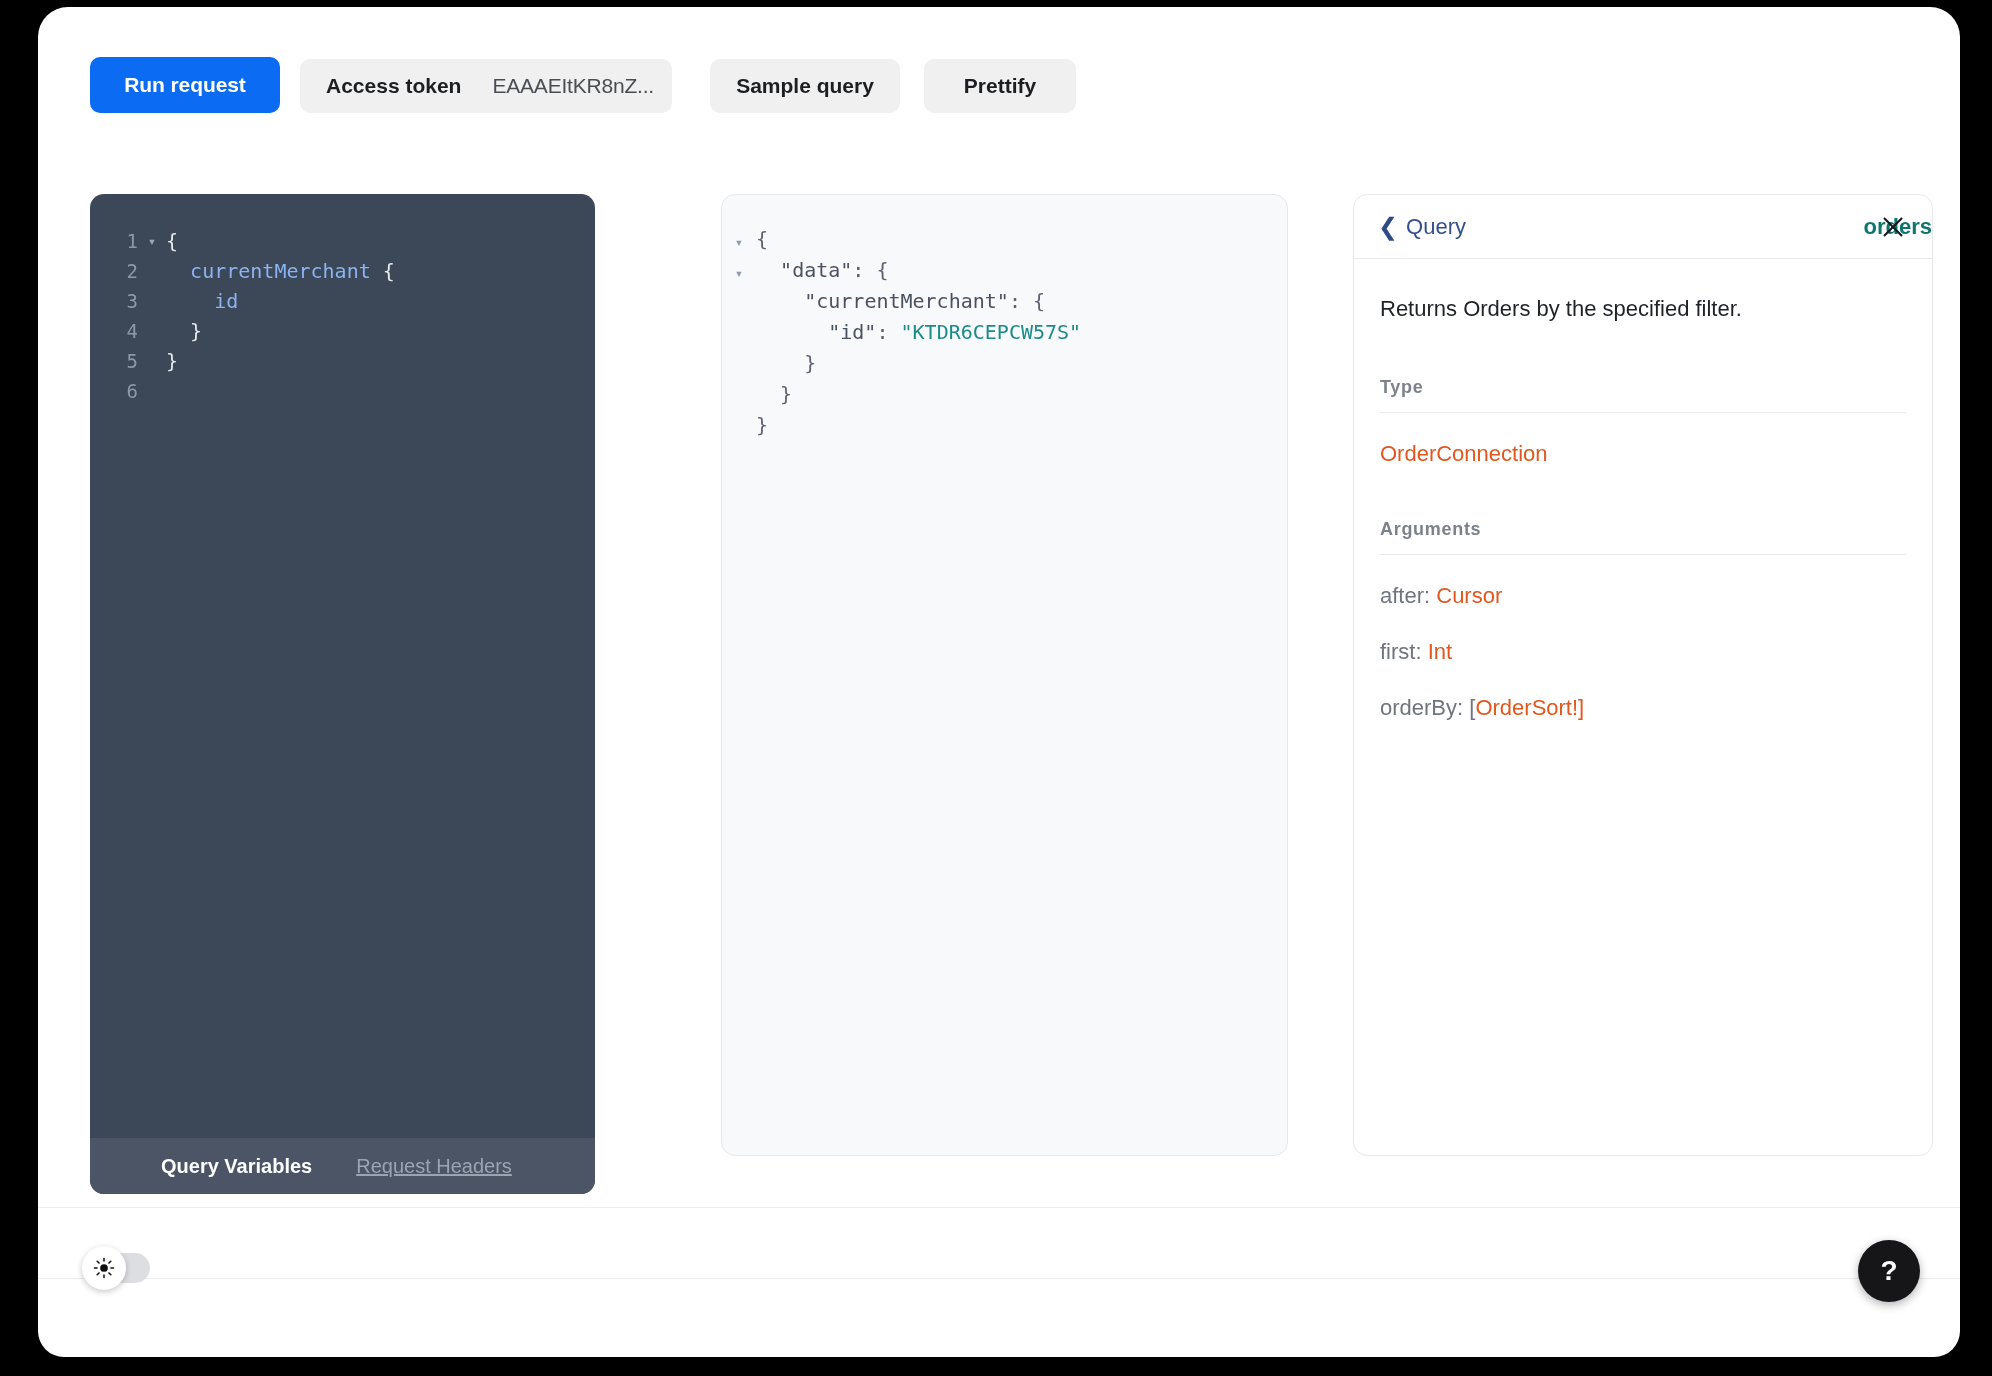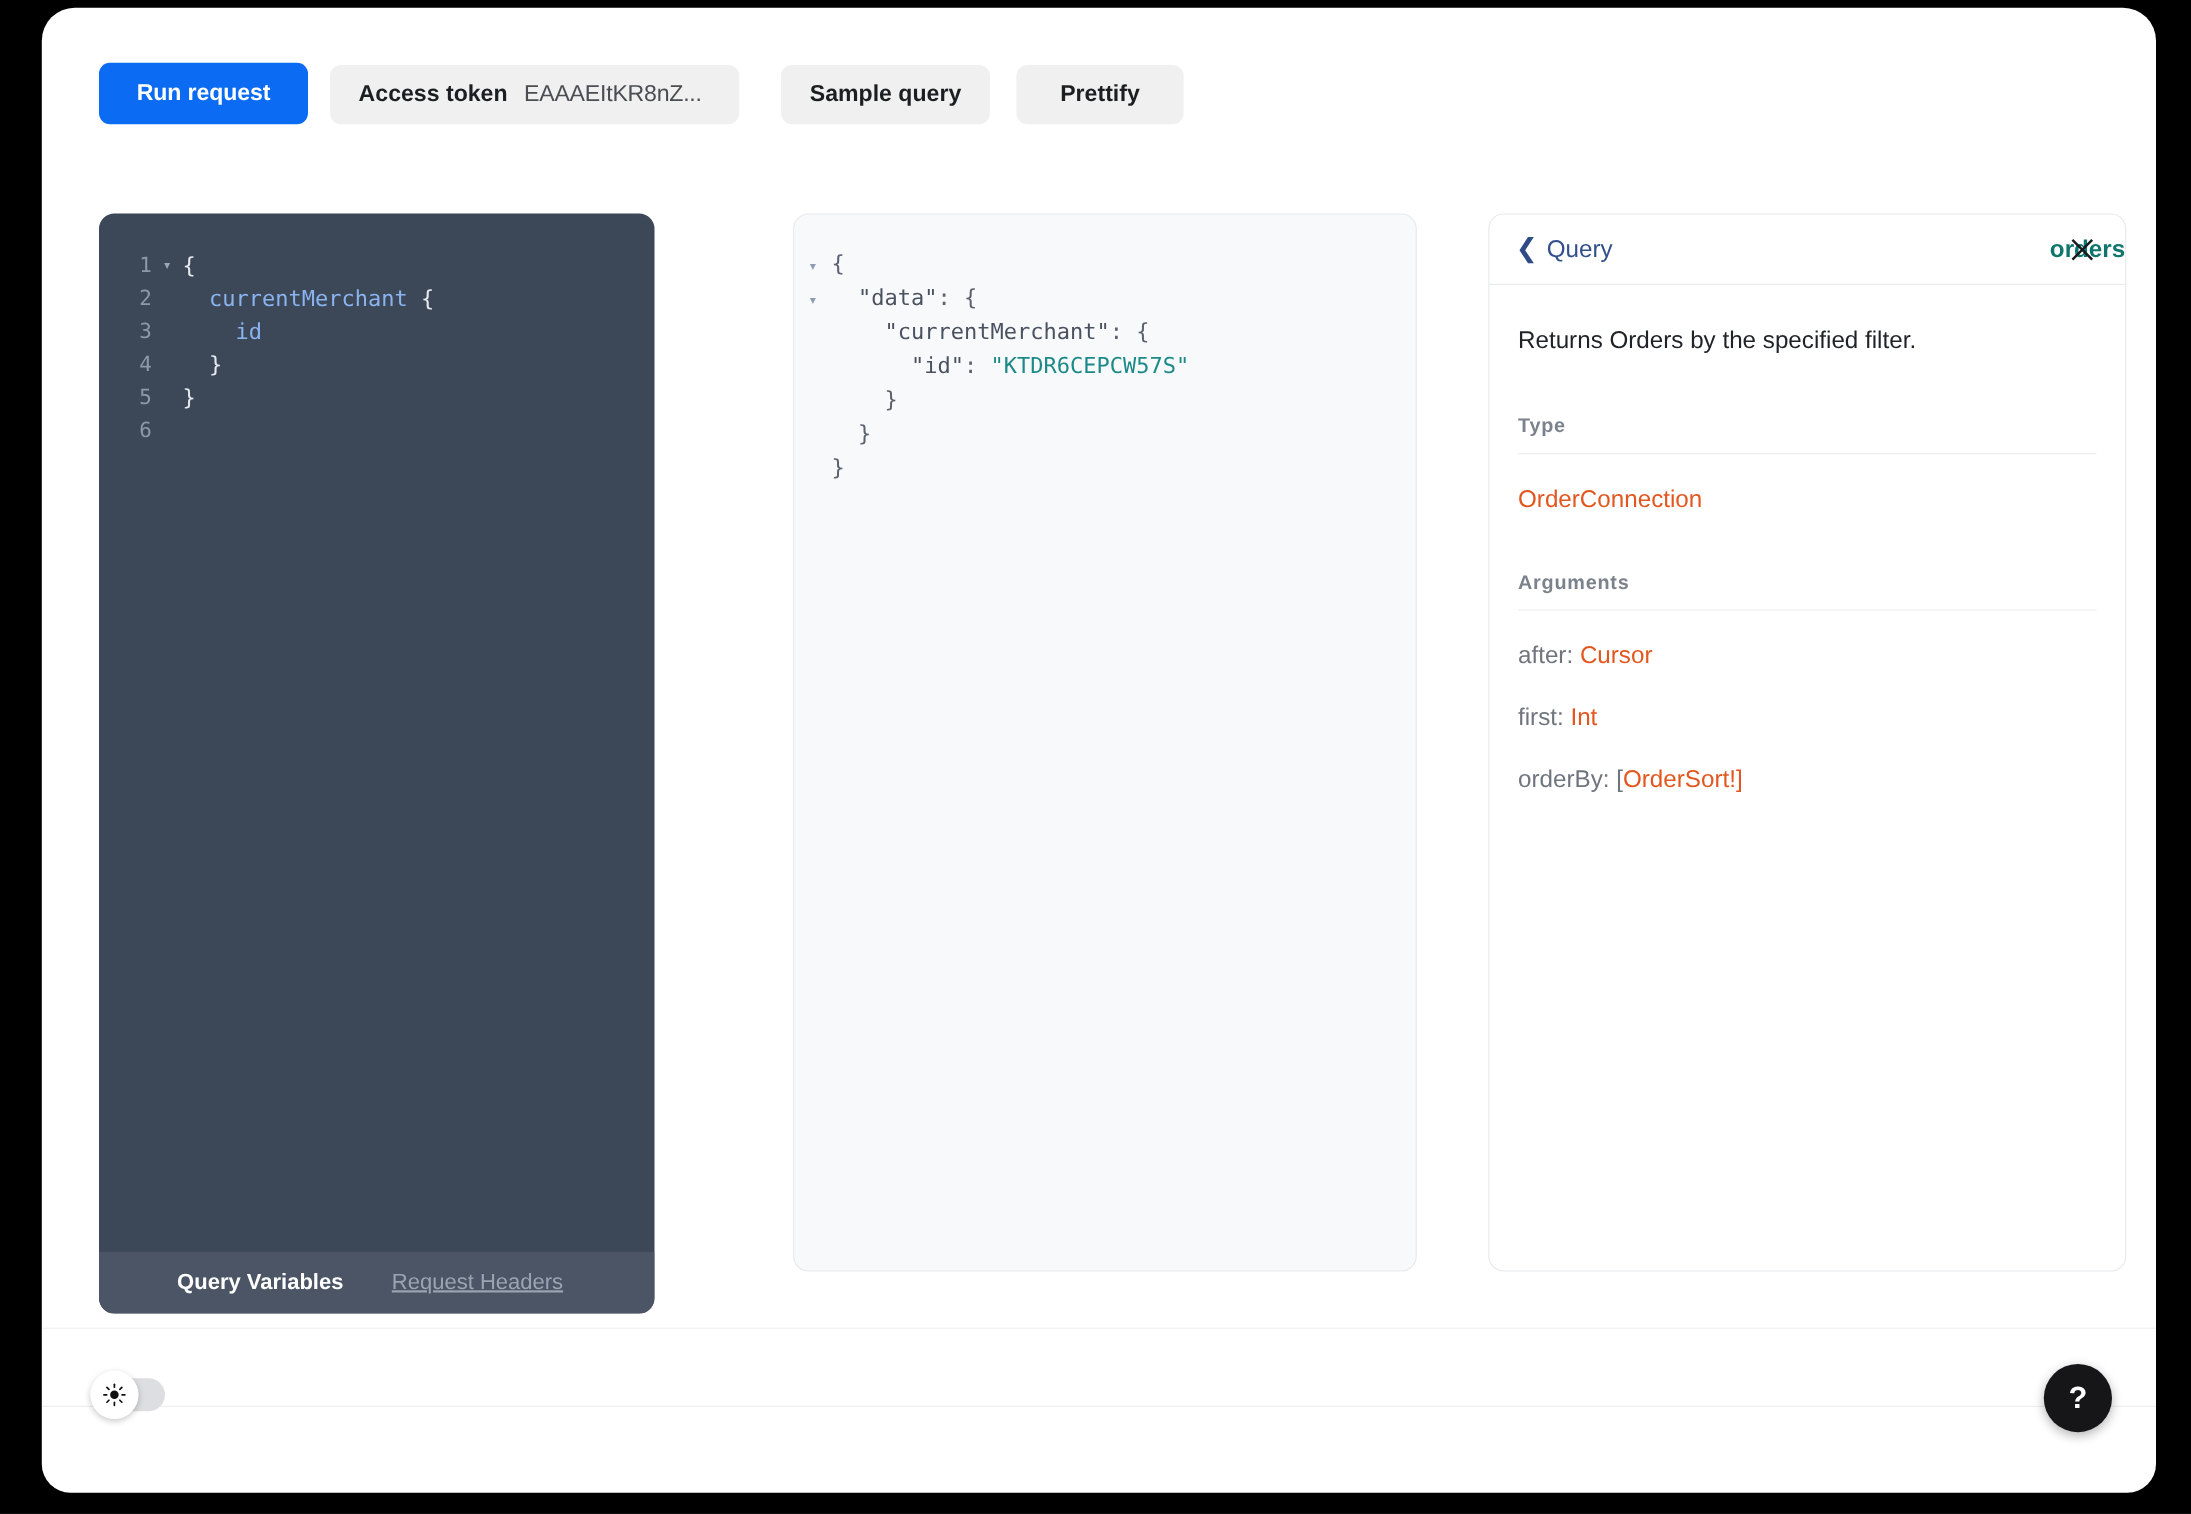--- a/index.html
+++ b/index.html
@@ -59,21 +59,21 @@
     letter-spacing: -0.1px;
   }
 
   #access-token {
     left: 262px; top: 52px;
     width: 372px; height: 54px;
     background: #f0f0f1;
     color: #1c1e21;
     padding: 0 26px;
     justify-content: flex-start;
-    gap: 15px;
+    gap: 31px;
   }
   #access-token .token-value {
     font-weight: normal;
     color: #4a4d52;
     font-size: 21px;
     letter-spacing: -0.2px;
   }
 
   #sample-query {
     left: 672px; top: 52px;

